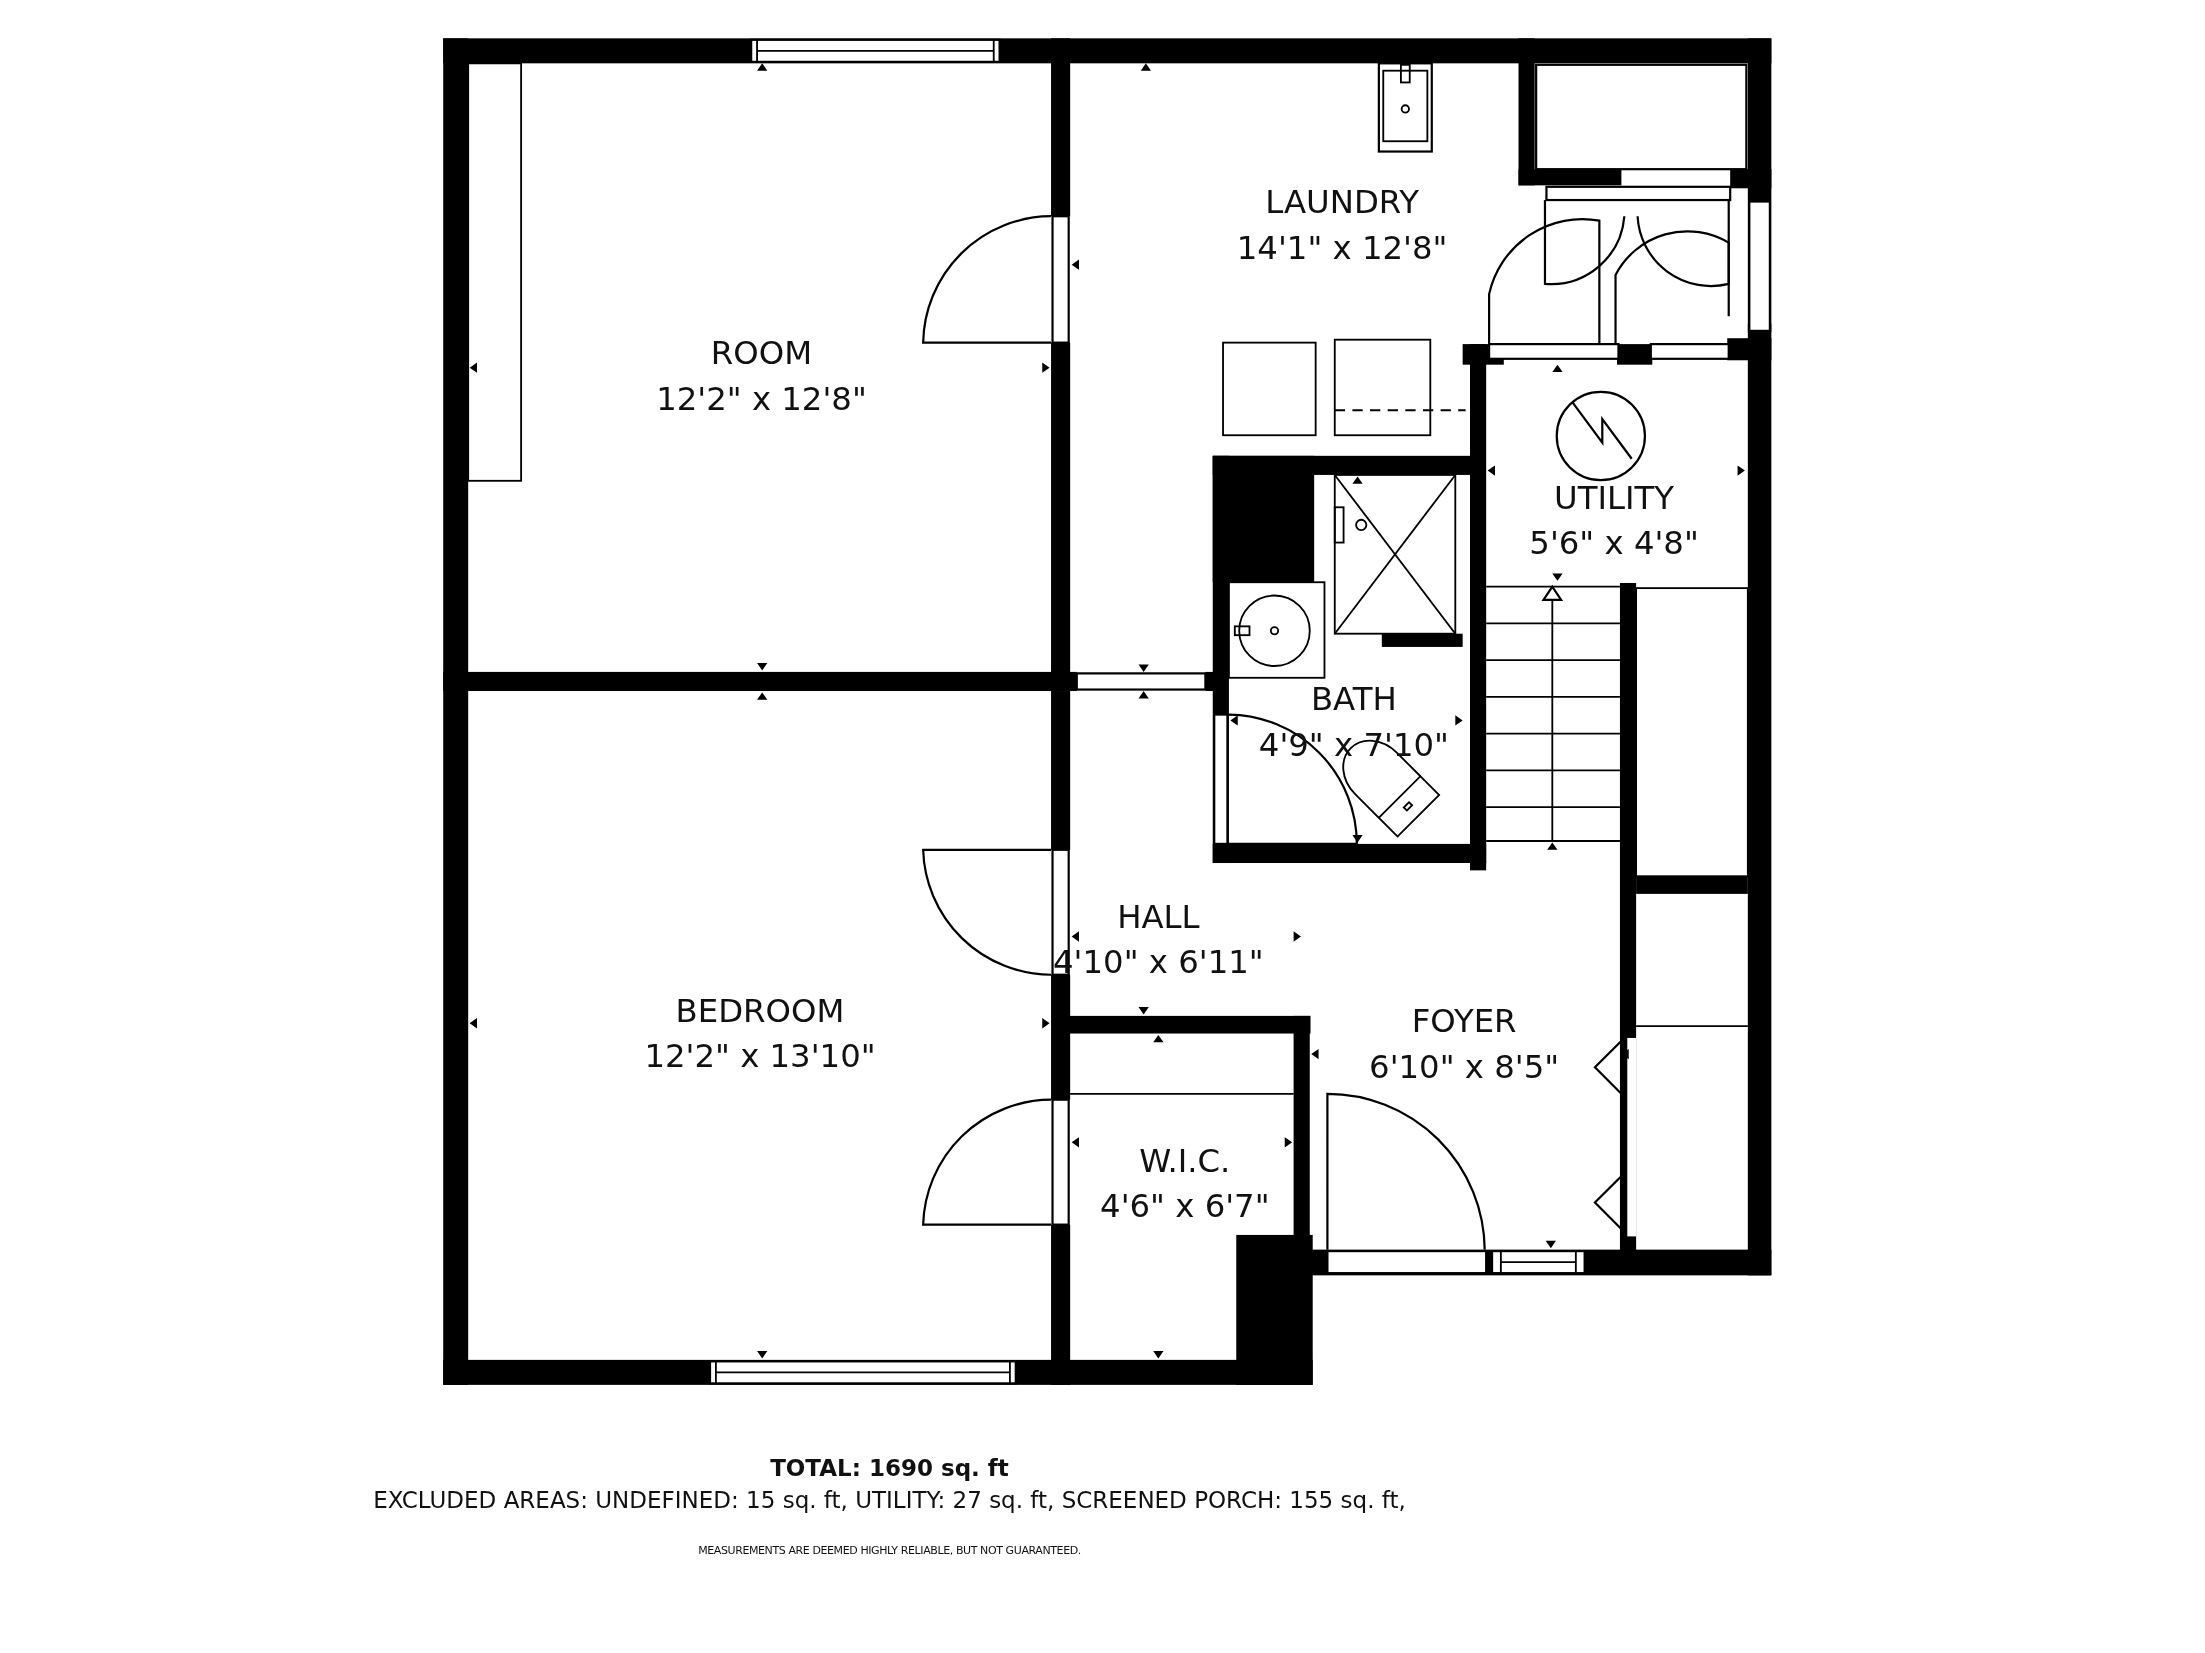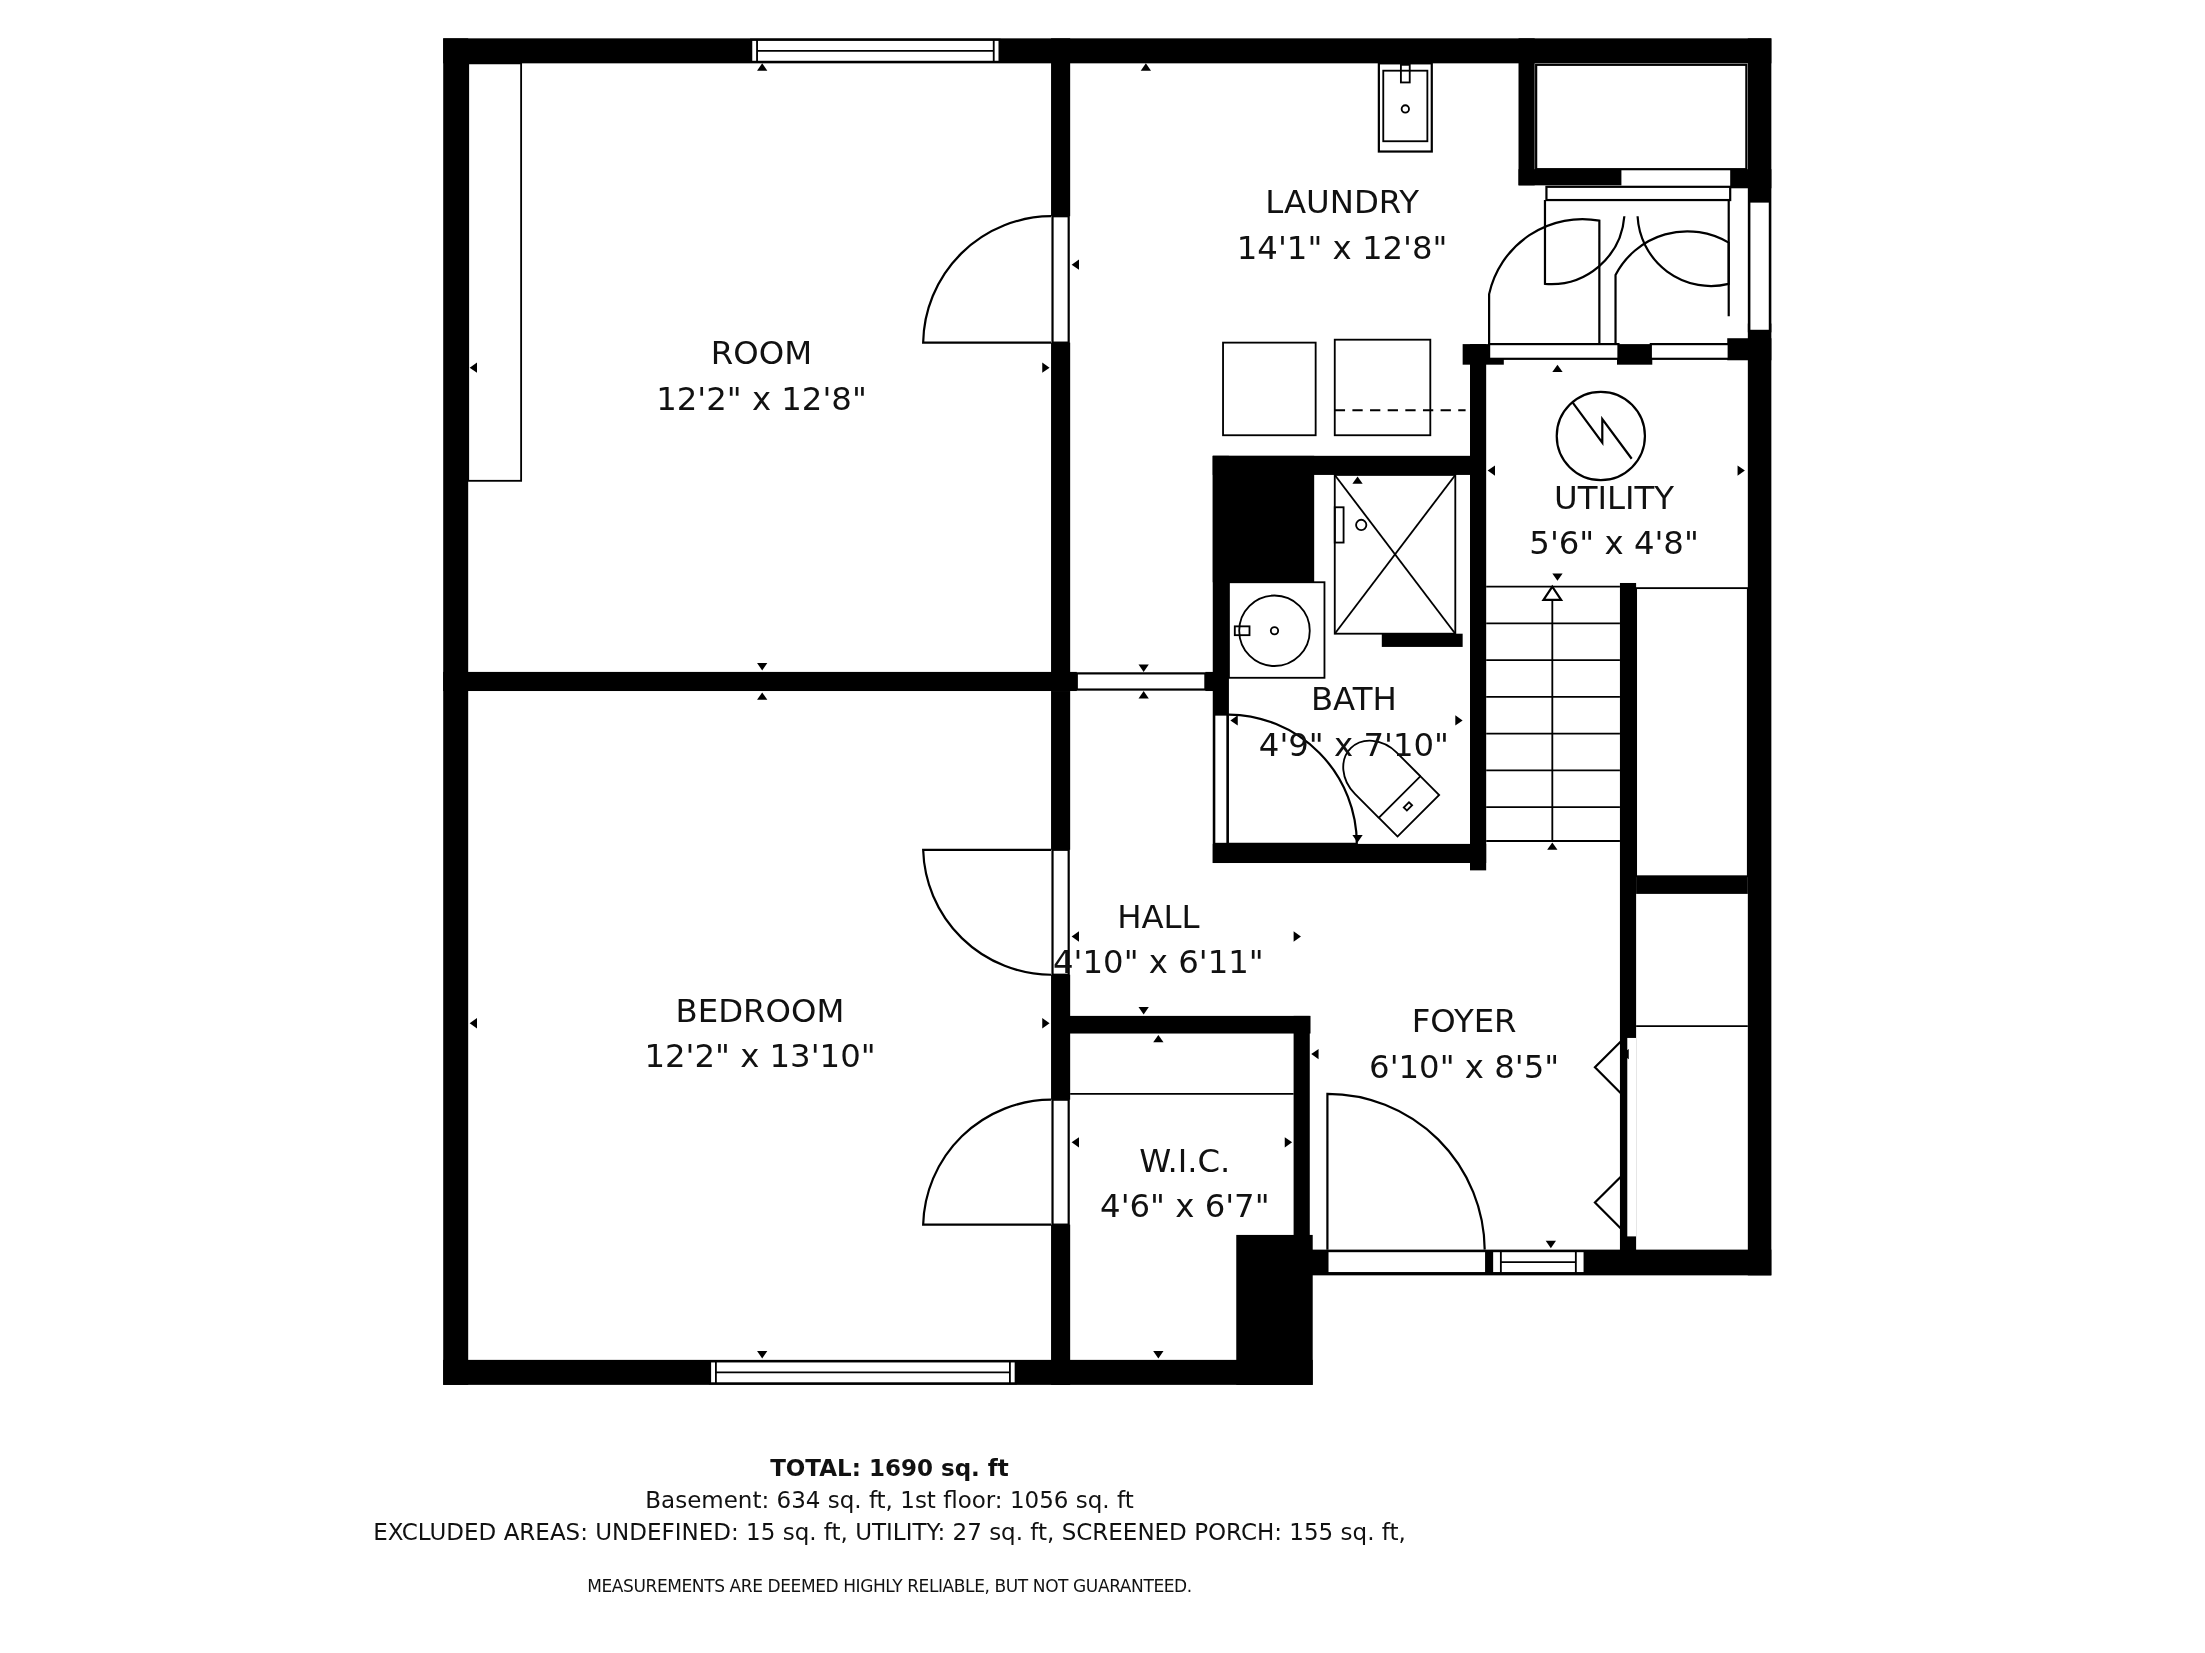--- a/index.html
+++ b/index.html
@@ -10,21 +10,21 @@
   .ln-thin { fill: none; stroke: #000000; stroke-width: 2.5; }
   .fill-w { fill: #ffffff; stroke: #000000; stroke-width: 3; }
   .dash { fill: none; stroke: #000000; stroke-width: 3; stroke-dasharray: 14 10; }
   .tri { fill: #000000; }
   .room-name, .room-dim { font-family: "DejaVu Sans", sans-serif; fill: #111111; text-anchor: middle; }
   .room-name { font-size: 44px; }
   .room-dim { font-size: 44px; }
   #footer { position: absolute; left: 0; top: 1452px; width: 1779px; text-align: center; color: #111111; font-family: "DejaVu Sans", sans-serif; }
   #footer .total { font-size: 23px; font-weight: bold; line-height: 32px; }
   #footer .line { font-size: 23px; line-height: 32px; }
-  #footer .disclaimer { font-size: 17px; margin-top: 28px; letter-spacing: -0.4px; }
+  #footer .disclaimer { font-size: 11px; margin-top: 28px; letter-spacing: -0.4px; }
 </style>
 </head>
 <body>
 
 <svg id="plan" viewBox="0 0 3000 2250" xmlns="http://www.w3.org/2000/svg">
 
   <g>
 
     <rect class="wall" x="603" y="52" width="1807" height="34"></rect>
 
@@ -254,17 +254,16 @@
     <text class="room-dim" x="1992" y="1466">6'10" x 8'5"</text>
   </g>
   <g>
     <text class="room-name" x="1612" y="1594">W.I.C.</text>
     <text class="room-dim" x="1612" y="1656">4'6" x 6'7"</text>
   </g>
 </svg>
 
 <div id="footer">
   <div class="total">TOTAL: 1690 sq. ft</div>
-  <div class="line">Basement: 634 sq. ft, 1st floor: 1056 sq. ft</div>
   <div class="line">EXCLUDED AREAS: UNDEFINED: 15 sq. ft, UTILITY: 27 sq. ft, SCREENED PORCH: 155 sq. ft,</div>
   <div class="disclaimer">MEASUREMENTS ARE DEEMED HIGHLY RELIABLE, BUT NOT GUARANTEED.</div>
 </div>
 
 
 </body></html>

